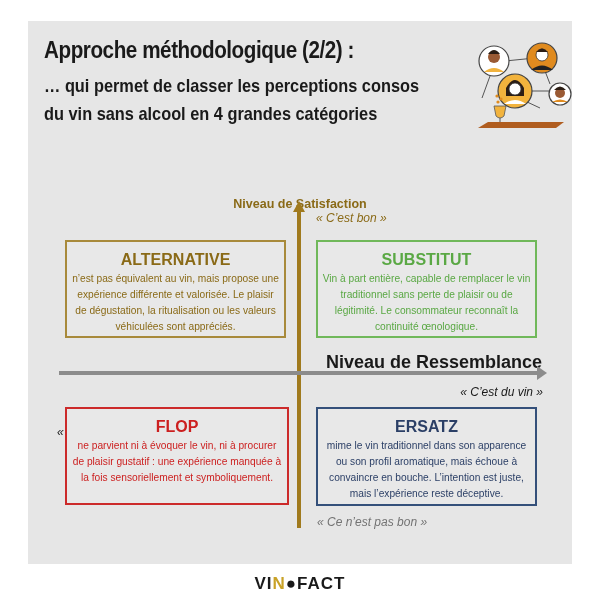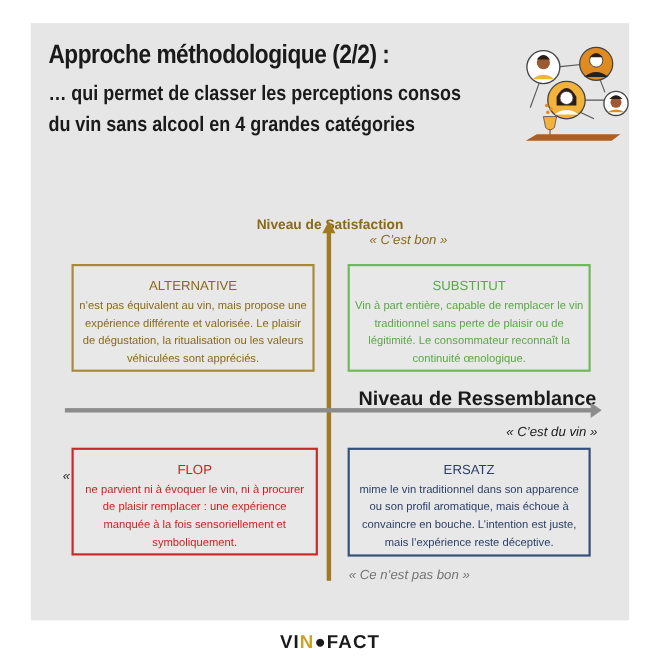--- a/index.html
+++ b/index.html
@@ -42,30 +42,30 @@
     position: absolute; left: 537px; top: 366px; width: 0; height: 0;
     border-top: 7px solid transparent; border-bottom: 7px solid transparent;
     border-left: 10px solid #8c8c8c;
   }
   .axis-x-label {
     position: absolute; right: 58px; top: 352px; font-size: 18px; font-weight: bold; color: #1a1a1a;
   }
   .quote {
     position: absolute; font-size: 12px; font-style: italic; white-space: nowrap;
   }
-  .q-top { left: 316px; top: 211px; color: #8a6a17; margin-left: 20px; }
+  .q-top { left: 316px; top: 211px; color: #8a6a17; }
   .q-bottom { left: 317px; top: 515px; color: #737373; }
   .q-left { left: 57px; top: 385px; color: #1a1a1a; margin-top: 40px; }
   .q-right { right: 57px; top: 385px; color: #1a1a1a; }
 
   .box {
     position: absolute; box-sizing: border-box; border: 2px solid; text-align: center;
     background: #e8e8e8;
   }
-  .box .bt { font-size: 12px; font-weight: normal; margin-top: 8px; line-height: 20px; }
+  .box .bt { font-size: 16px; font-weight: bold; margin-top: 8px; line-height: 20px; }
   .box .bd { font-size: 10.2px; line-height: 16px; margin-top: 1px; padding: 0 4px; }
   .b-alt { left: 65px; top: 240px; width: 221px; height: 98px; border-color: #a88a3b; color: #8a6a17; }
   .b-sub { left: 316px; top: 240px; width: 221px; height: 98px; border-color: #70b85a; color: #5aa844; }
   .b-flop { left: 65px; top: 407px; width: 224px; height: 98px; border-color: #cc2a2a; color: #cc1f1f; }
   .b-ers { left: 316px; top: 407px; width: 221px; height: 99px; border-color: #34507a; color: #2b3f66; }
 
   .brand {
     position: absolute; left: 0; top: 574px; width: 600px; text-align: center;
     font-size: 17px; font-weight: bold; color: #1a1a1a; letter-spacing: 1px;
   }
@@ -132,21 +132,21 @@
 </div>
 
 <div class="axis-x-label">Niveau de Ressemblance</div>
 <div class="h-axis"></div>
 <div class="h-arrow"></div>
 <div class="quote q-left">« Ce n’est pas du vin »</div>
 <div class="quote q-right">« C’est du vin »</div>
 
 <div class="box b-flop">
   <div class="bt">FLOP</div>
-  <div class="bd">ne parvient ni à évoquer le vin, ni à procurer de plaisir remplacer : une expérience manquée à la fois sensoriellement et symboliquement.</div>
+  <div class="bd">ne parvient ni à évoquer le vin, ni à procurer de plaisir gustatif : une expérience manquée à la fois sensoriellement et symboliquement.</div>
 </div>
 <div class="box b-ers">
   <div class="bt">ERSATZ</div>
   <div class="bd">mime le vin traditionnel dans son apparence ou son profil aromatique, mais échoue à convaincre en bouche. L’intention est juste, mais l’expérience reste déceptive.</div>
 </div>
 
 <div class="quote q-bottom">« Ce n’est pas bon »</div>
 
 <div class="brand"><span>VI</span><span class="dot">N</span><span>●</span><span>FACT</span></div>
 

